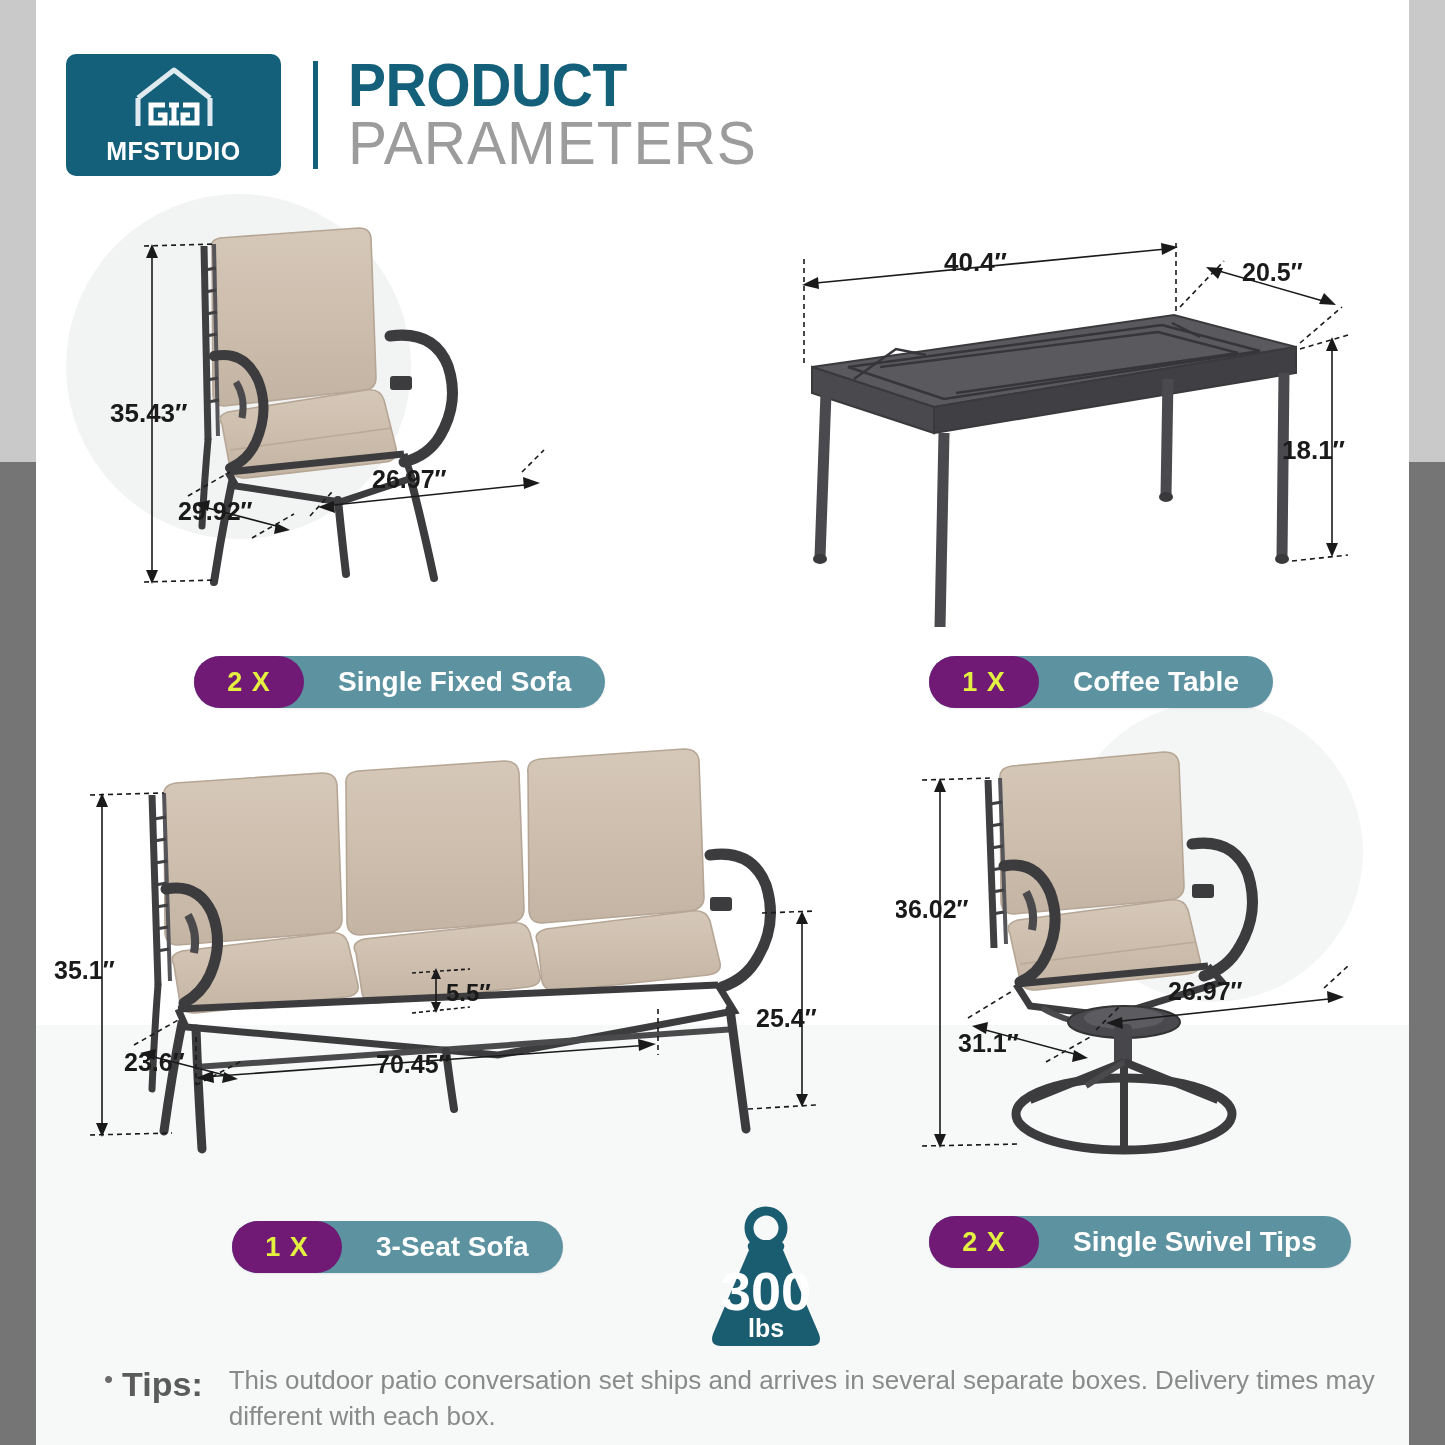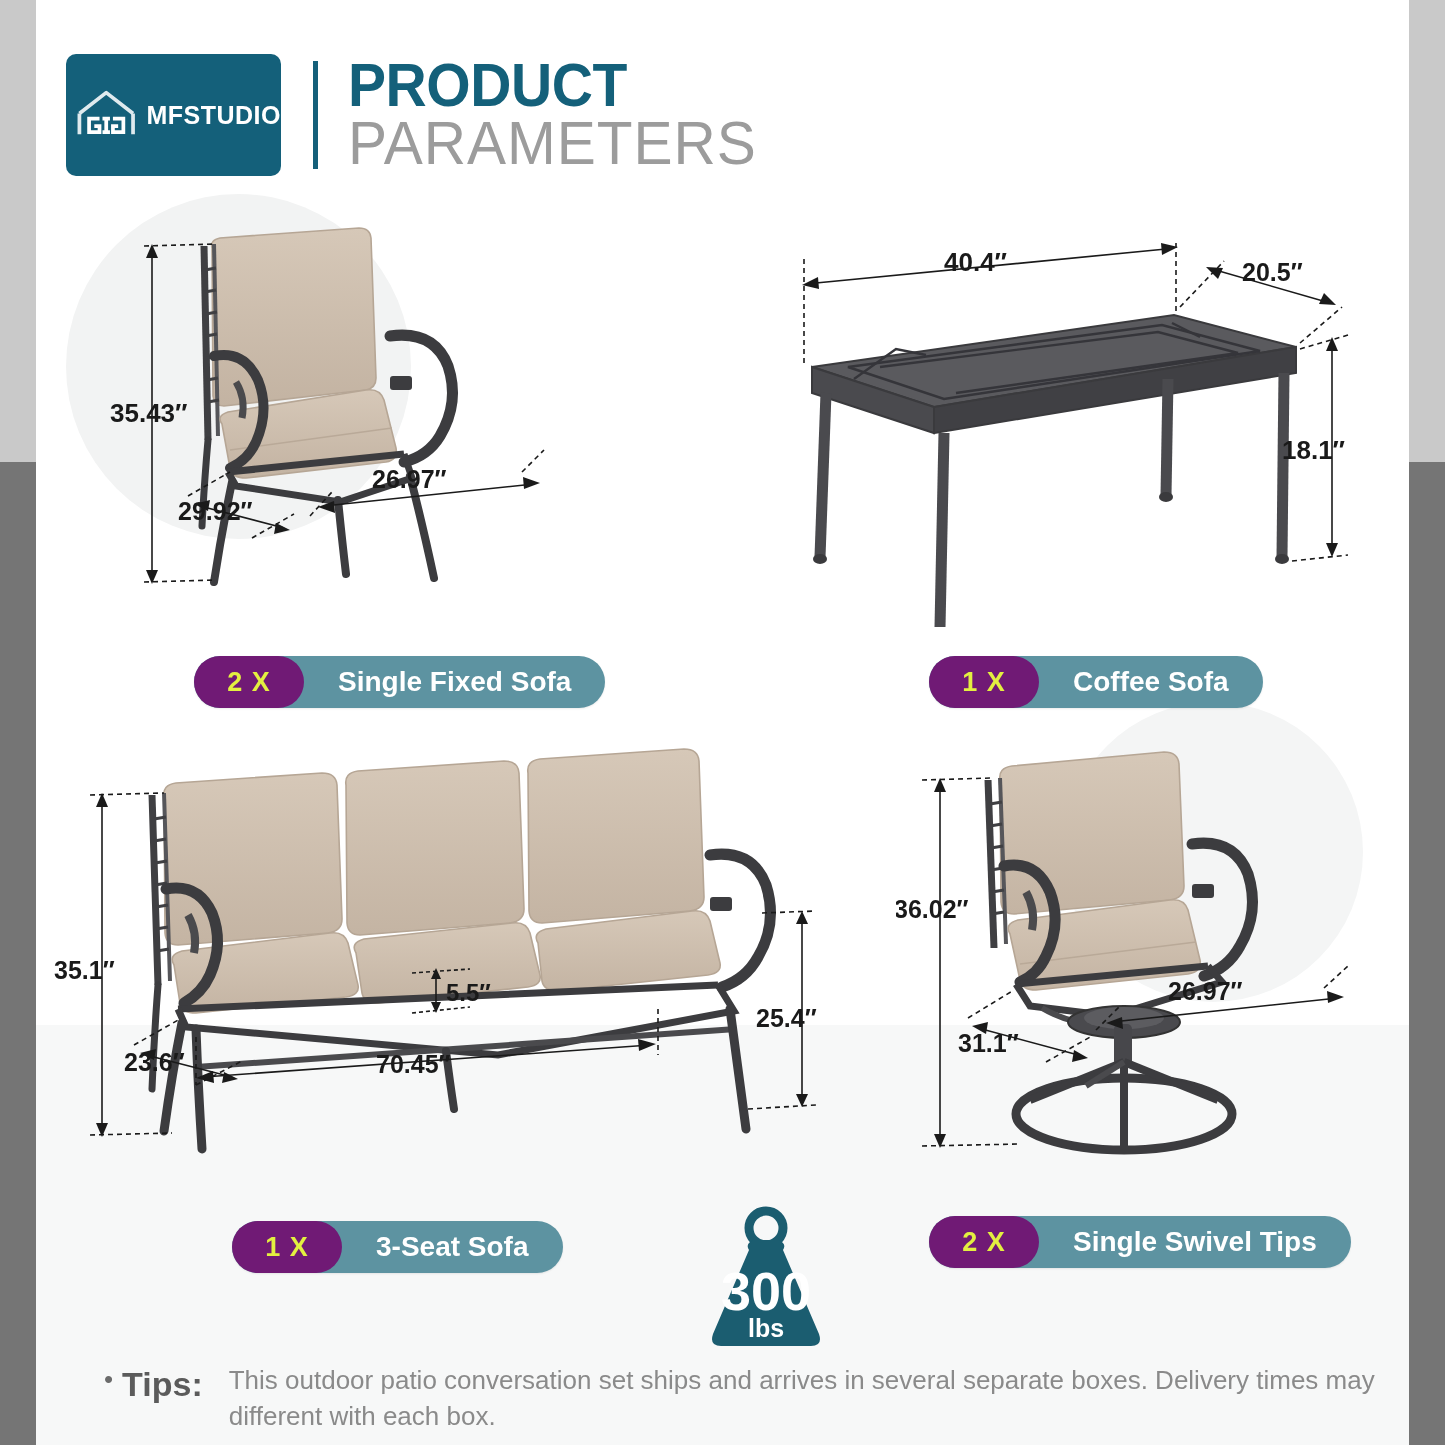--- a/index.html
+++ b/index.html
@@ -35,21 +35,21 @@
     position: absolute; border-radius: 50%; background: #f2f3f3;
   }
   .deco-1 { left: 30px;  top: 172px; width: 345px; height: 345px; }
   .deco-2 { right: 46px; top: 680px; width: 300px; height: 300px; background:#f4f5f5; }
 
   
   .header { position: absolute; left: 30px; top: 32px; display: flex; align-items: center; }
   .logo {
     width: 215px; height: 122px; background: #14607a;
     border-radius: 10px;
-    display: flex; flex-direction: row; align-items: center; justify-content: center;
+    display: flex; flex-direction: column; align-items: center; justify-content: center;
     position: relative;
   }
   .logo-mark { width: 108px; height: 72px; margin-bottom: 1px; }
   .logo-word {
     color: #ffffff; font-size: 25px; font-weight: bold; letter-spacing: 0.5px;
     font-family: "Liberation Sans", sans-serif;
   }
   .hdr-divider { width: 5px; height: 108px; background: #14607a; margin-left: 32px; margin-right: 30px; }
   .hdr-text { display: flex; flex-direction: column; justify-content: space-between; }
   .hdr-line1 {
@@ -434,21 +434,21 @@
       </svg>
     </div>
 
     <div class="pill pill-tl">
       <div class="pill-qty">2 X</div>
       <div class="pill-label">Single Fixed Sofa</div>
     </div>
 
     <div class="pill pill-tr">
       <div class="pill-qty">1 X</div>
-      <div class="pill-label">Coffee Sofa</div>
+      <div class="pill-label">Coffee Table</div>
     </div>
 
     <div class="pill pill-bl">
       <div class="pill-qty">1 X</div>
       <div class="pill-label">3-Seat Sofa</div>
     </div>
 
     <div class="pill pill-br">
       <div class="pill-qty">2 X</div>
       <div class="pill-label">Single Swivel Tips</div>

